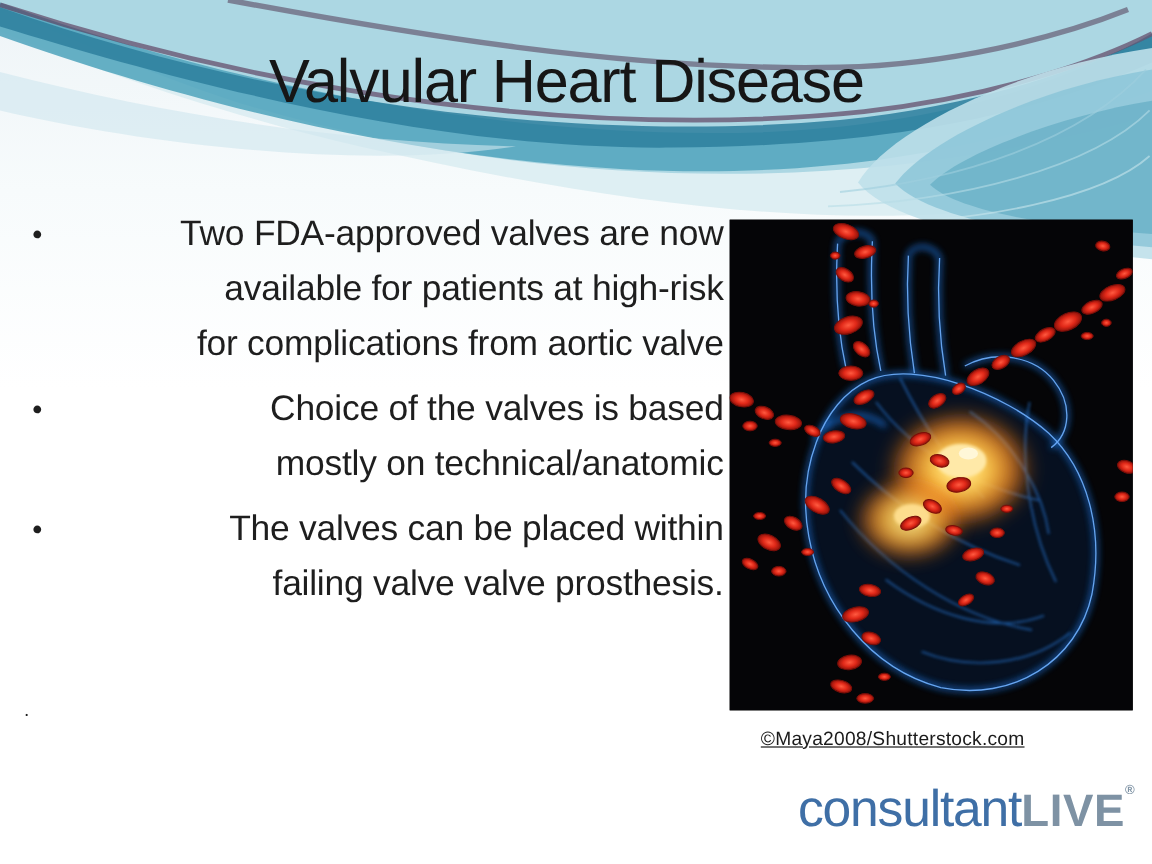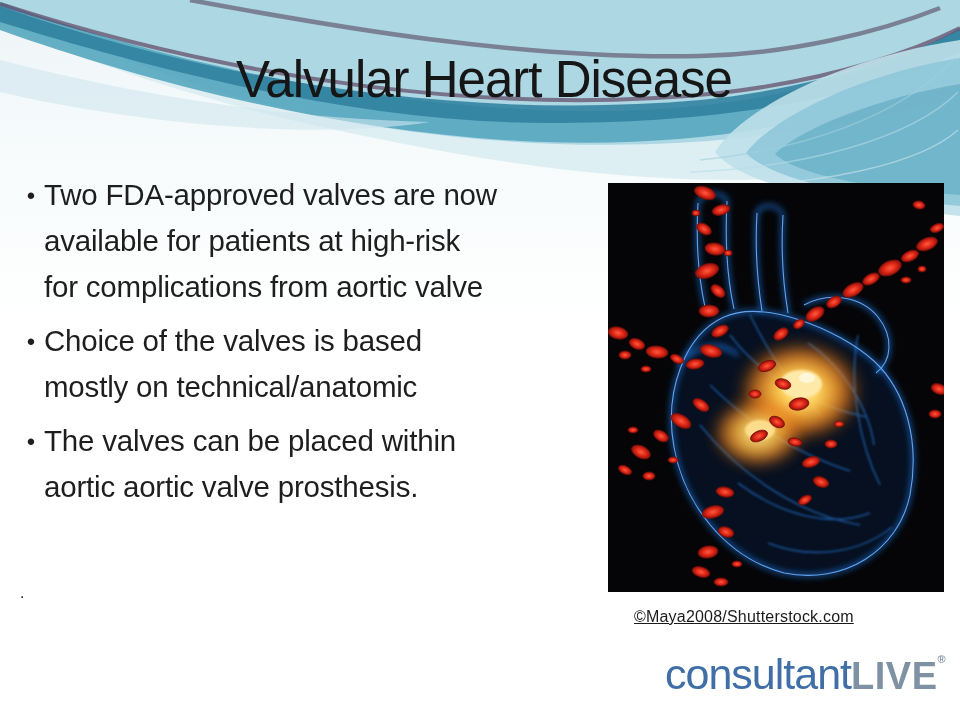--- a/index.html
+++ b/index.html
@@ -4,27 +4,27 @@
 <style>
   html,body{margin:0;padding:0;}
   body{font-family:"Liberation Sans",sans-serif;background:#888;}
   .slide{
     position:relative;width:960px;height:720px;overflow:hidden;
     background:linear-gradient(180deg,#eef4f7 0%,#f7fbfc 22%,#ffffff 45%,#ffffff 100%);
   }
   .wave-header{position:absolute;top:0;left:0;width:960px;height:245px;pointer-events:none;}
   .slide-title{
     position:absolute;top:38px;left:0;width:944px;text-align:center;
-    font-size:51px;font-weight:400;color:#161616;letter-spacing:-1px;margin:12px;
+    font-size:51px;font-weight:400;color:#161616;letter-spacing:-1px;margin:0;
   }
   .bullet-list{position:absolute;left:18px;top:172px;width:585px;list-style:none;margin:0;padding:0;}
   .bullet{display:flex;margin-bottom:8px;color:#1e1e1e;}
   .bullet .marker{width:26px;flex:0 0 26px;text-align:center;font-size:24px;line-height:46px;padding-top:1px;}
   .bullet .btext{flex:1;font-size:29.5px;line-height:46px;letter-spacing:-0.2px;}
-  .bullet .btext span{display:block;white-space:nowrap;}
+  .bullet .btext span{display:block;white-space:nowrap;text-align:right;}
   .stray-dot{position:absolute;left:20px;top:584px;font-size:16px;color:#1e1e1e;}
   .figure{
     position:absolute;left:608px;top:183px;width:336px;height:409px;background:#050507;
   }
   .figure svg{display:block;}
   .credit{
     position:absolute;left:634px;top:608px;font-size:16px;color:#1b1b1b;letter-spacing:0.2px;text-decoration:underline;
   }
   .logo{position:absolute;left:665px;top:650px;white-space:nowrap;}
   .logo .part1{font-size:43px;color:#3f6fa6;font-weight:400;letter-spacing:-1px;text-align:right;}
@@ -67,21 +67,21 @@
       <span class="marker">•</span>
       <span class="btext">
         <span>Choice of the valves is based</span>
         <span>mostly on technical/anatomic</span>
       </span>
     </li>
     <li class="bullet">
       <span class="marker">•</span>
       <span class="btext">
         <span>The valves can be placed within</span>
-        <span>aortic aortic valve prosthesis.</span>
+        <span>failing valve valve prosthesis.</span>
       </span>
     </li>
   </ul>
 
   <span class="stray-dot">.</span>
 
   <div class="figure">
     <svg viewBox="0 0 336 409" width="336" height="409" aria-hidden="true">
       <defs>
         <filter id="b1" x="-50%" y="-50%" width="200%" height="200%">

